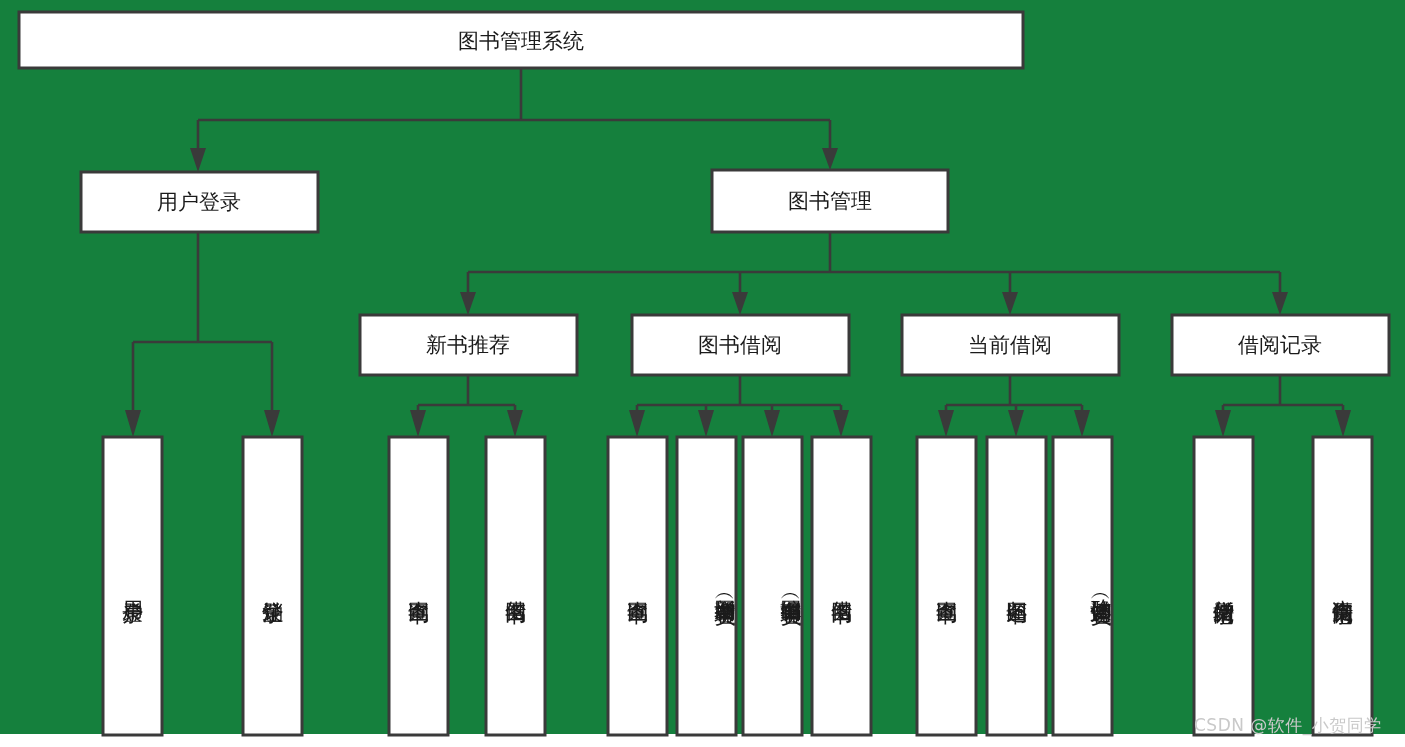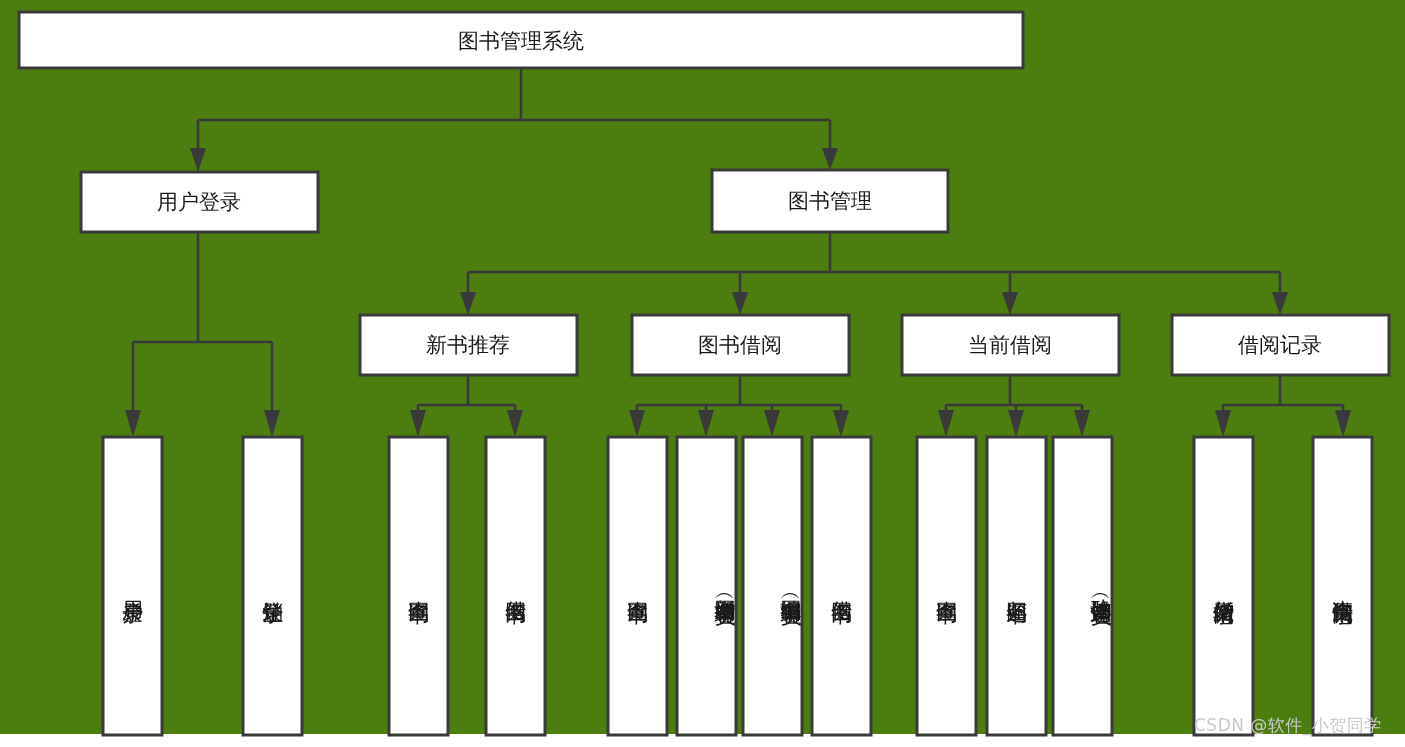--- a/index.html
+++ b/index.html
@@ -10,21 +10,21 @@
   body {
     width: 1405px;
     height: 747px;
     font-family: "DejaVu Sans", "Liberation Sans", sans-serif;
     overflow: hidden;
   }
   #diagram-root {
     position: relative;
     width: 1405px;
     height: 734px;
-    background: #4d7c0f;
+    background: #15803d;
   }
   svg#tree-svg {
     position: absolute;
     left: 0;
     top: 0;
     width: 1405px;
     height: 747px;
     display: block;
   }
   .node-box {

